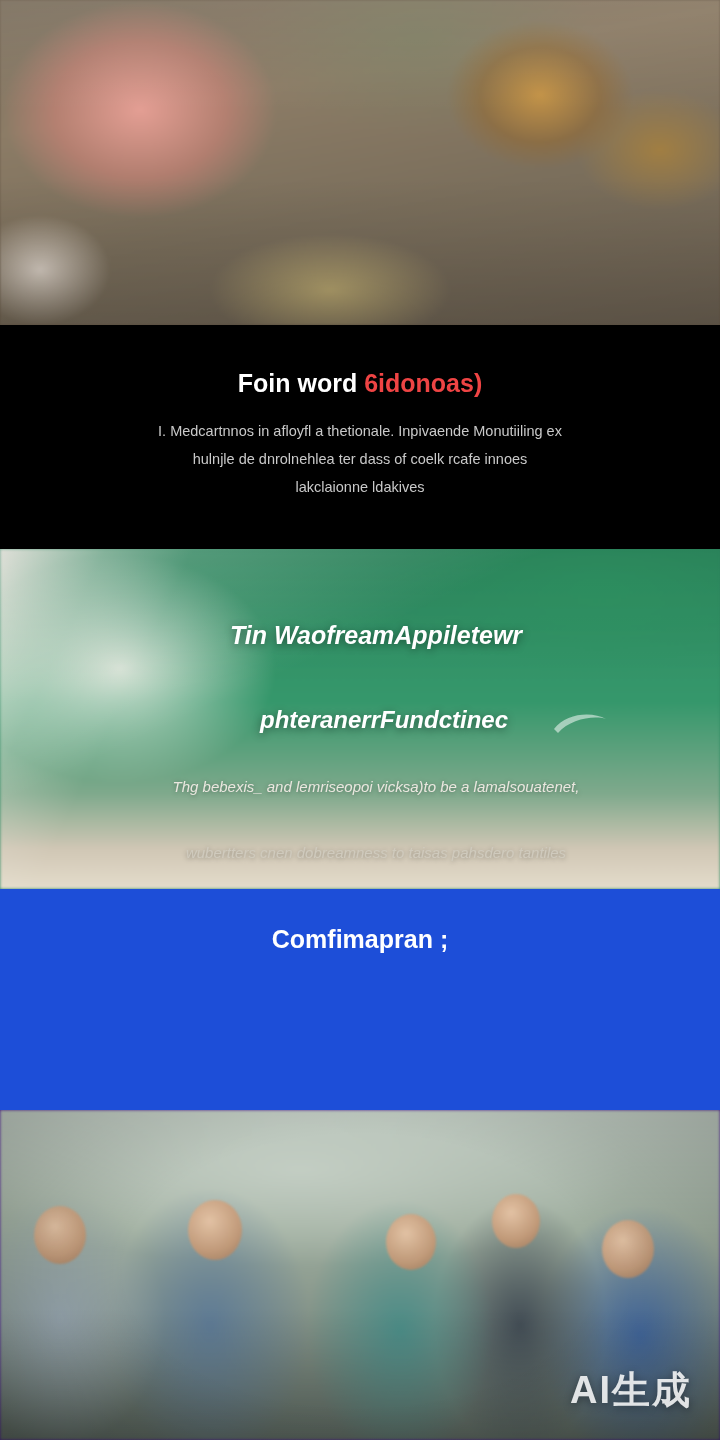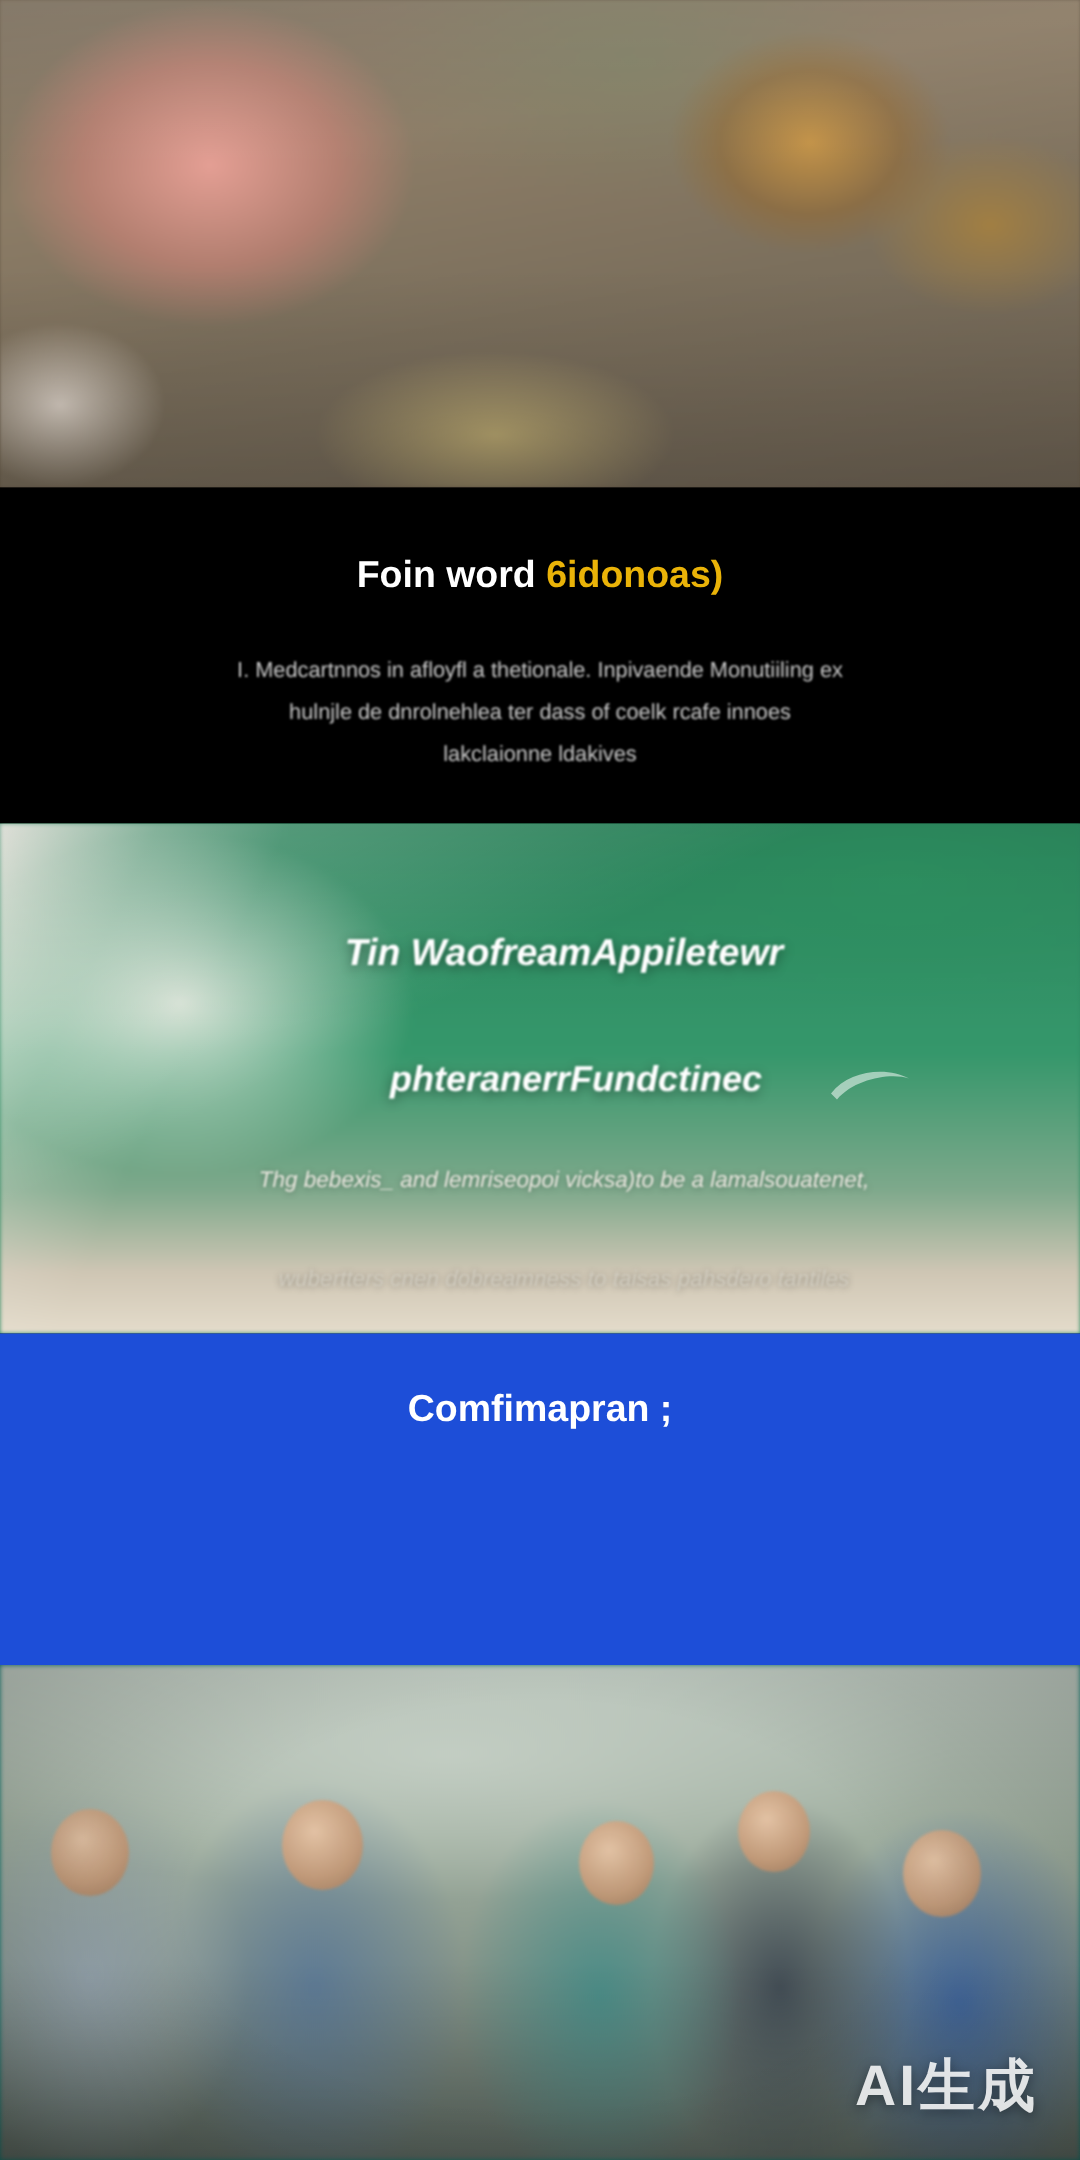--- a/index.html
+++ b/index.html
@@ -77,33 +77,32 @@
     position: absolute;
     top: 44px;
     left: 0;
     right: 0;
     text-align: center;
     font-size: 25px;
     font-weight: bold;
     filter: blur(0.5px);
   }
   .b1-heading .accent {
-    color: #eab308;
+    color: #ef4444;
   }
   .b1-lines {
     position: absolute;
     top: 92px;
     left: 46px;
     right: 46px;
     text-align: center;
     font-size: 14.5px;
     line-height: 28px;
     color: #c9c9c9;
     filter: blur(0.6px);
-    margin-top: 16px;
   }
 
   
   .panel-green {
     position: relative;
     width: 720px;
     height: 340px;
     overflow: hidden;
     background: #2f8b63;
   }
@@ -199,21 +198,21 @@
     color: #cdcdcd;
     filter: blur(0.6px);
   }
 
   
   .panel-photo {
     position: relative;
     width: 720px;
     height: 330px;
     overflow: hidden;
-    background: #0f766e;
+    background: #4c1d95;
   }
   .photo-bg {
     position: absolute;
     inset: 0;
     background:
       radial-gradient(ellipse 150px 180px at 60px 210px, rgba(150,165,175,0.95) 0%, rgba(120,135,145,0) 70%),
       radial-gradient(ellipse 140px 190px at 210px 215px, rgba(90,120,150,0.9) 0%, rgba(70,95,120,0) 72%),
       radial-gradient(ellipse 130px 180px at 400px 220px, rgba(70,140,135,0.9) 0%, rgba(55,110,108,0) 72%),
       radial-gradient(ellipse 120px 175px at 520px 215px, rgba(60,70,80,0.9) 0%, rgba(50,58,66,0) 72%),
       radial-gradient(ellipse 140px 180px at 640px 225px, rgba(60,100,160,0.9) 0%, rgba(45,80,130,0) 72%),

